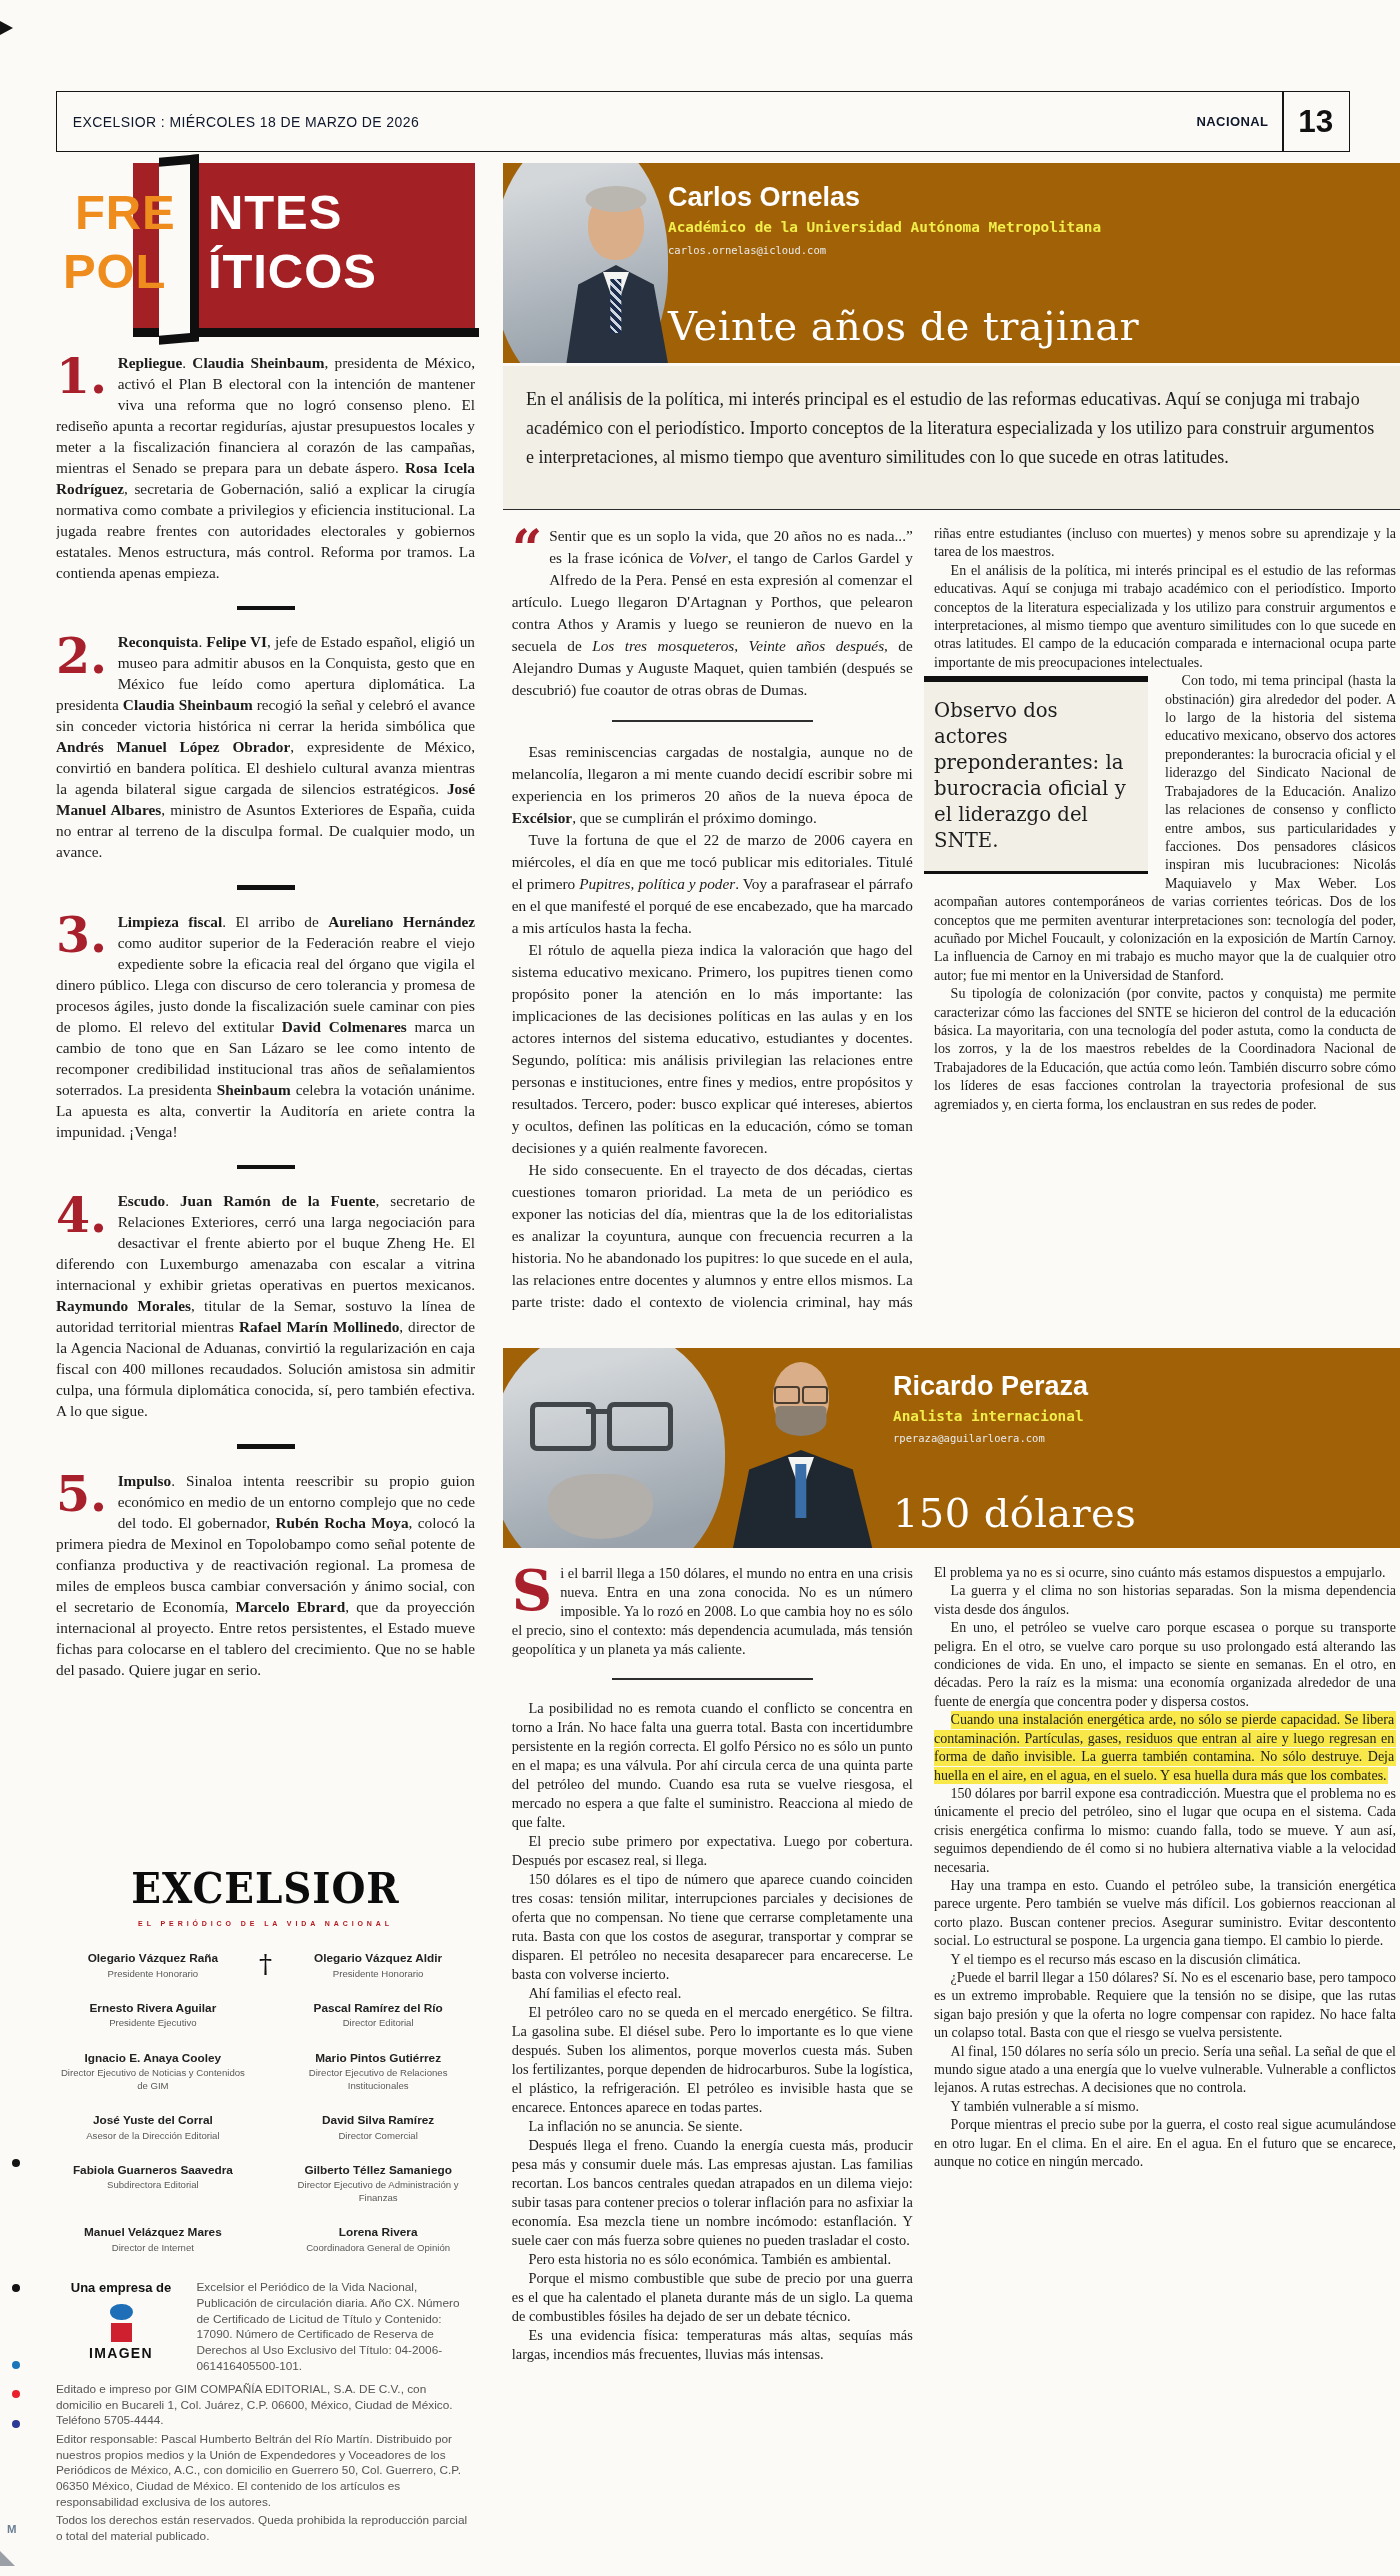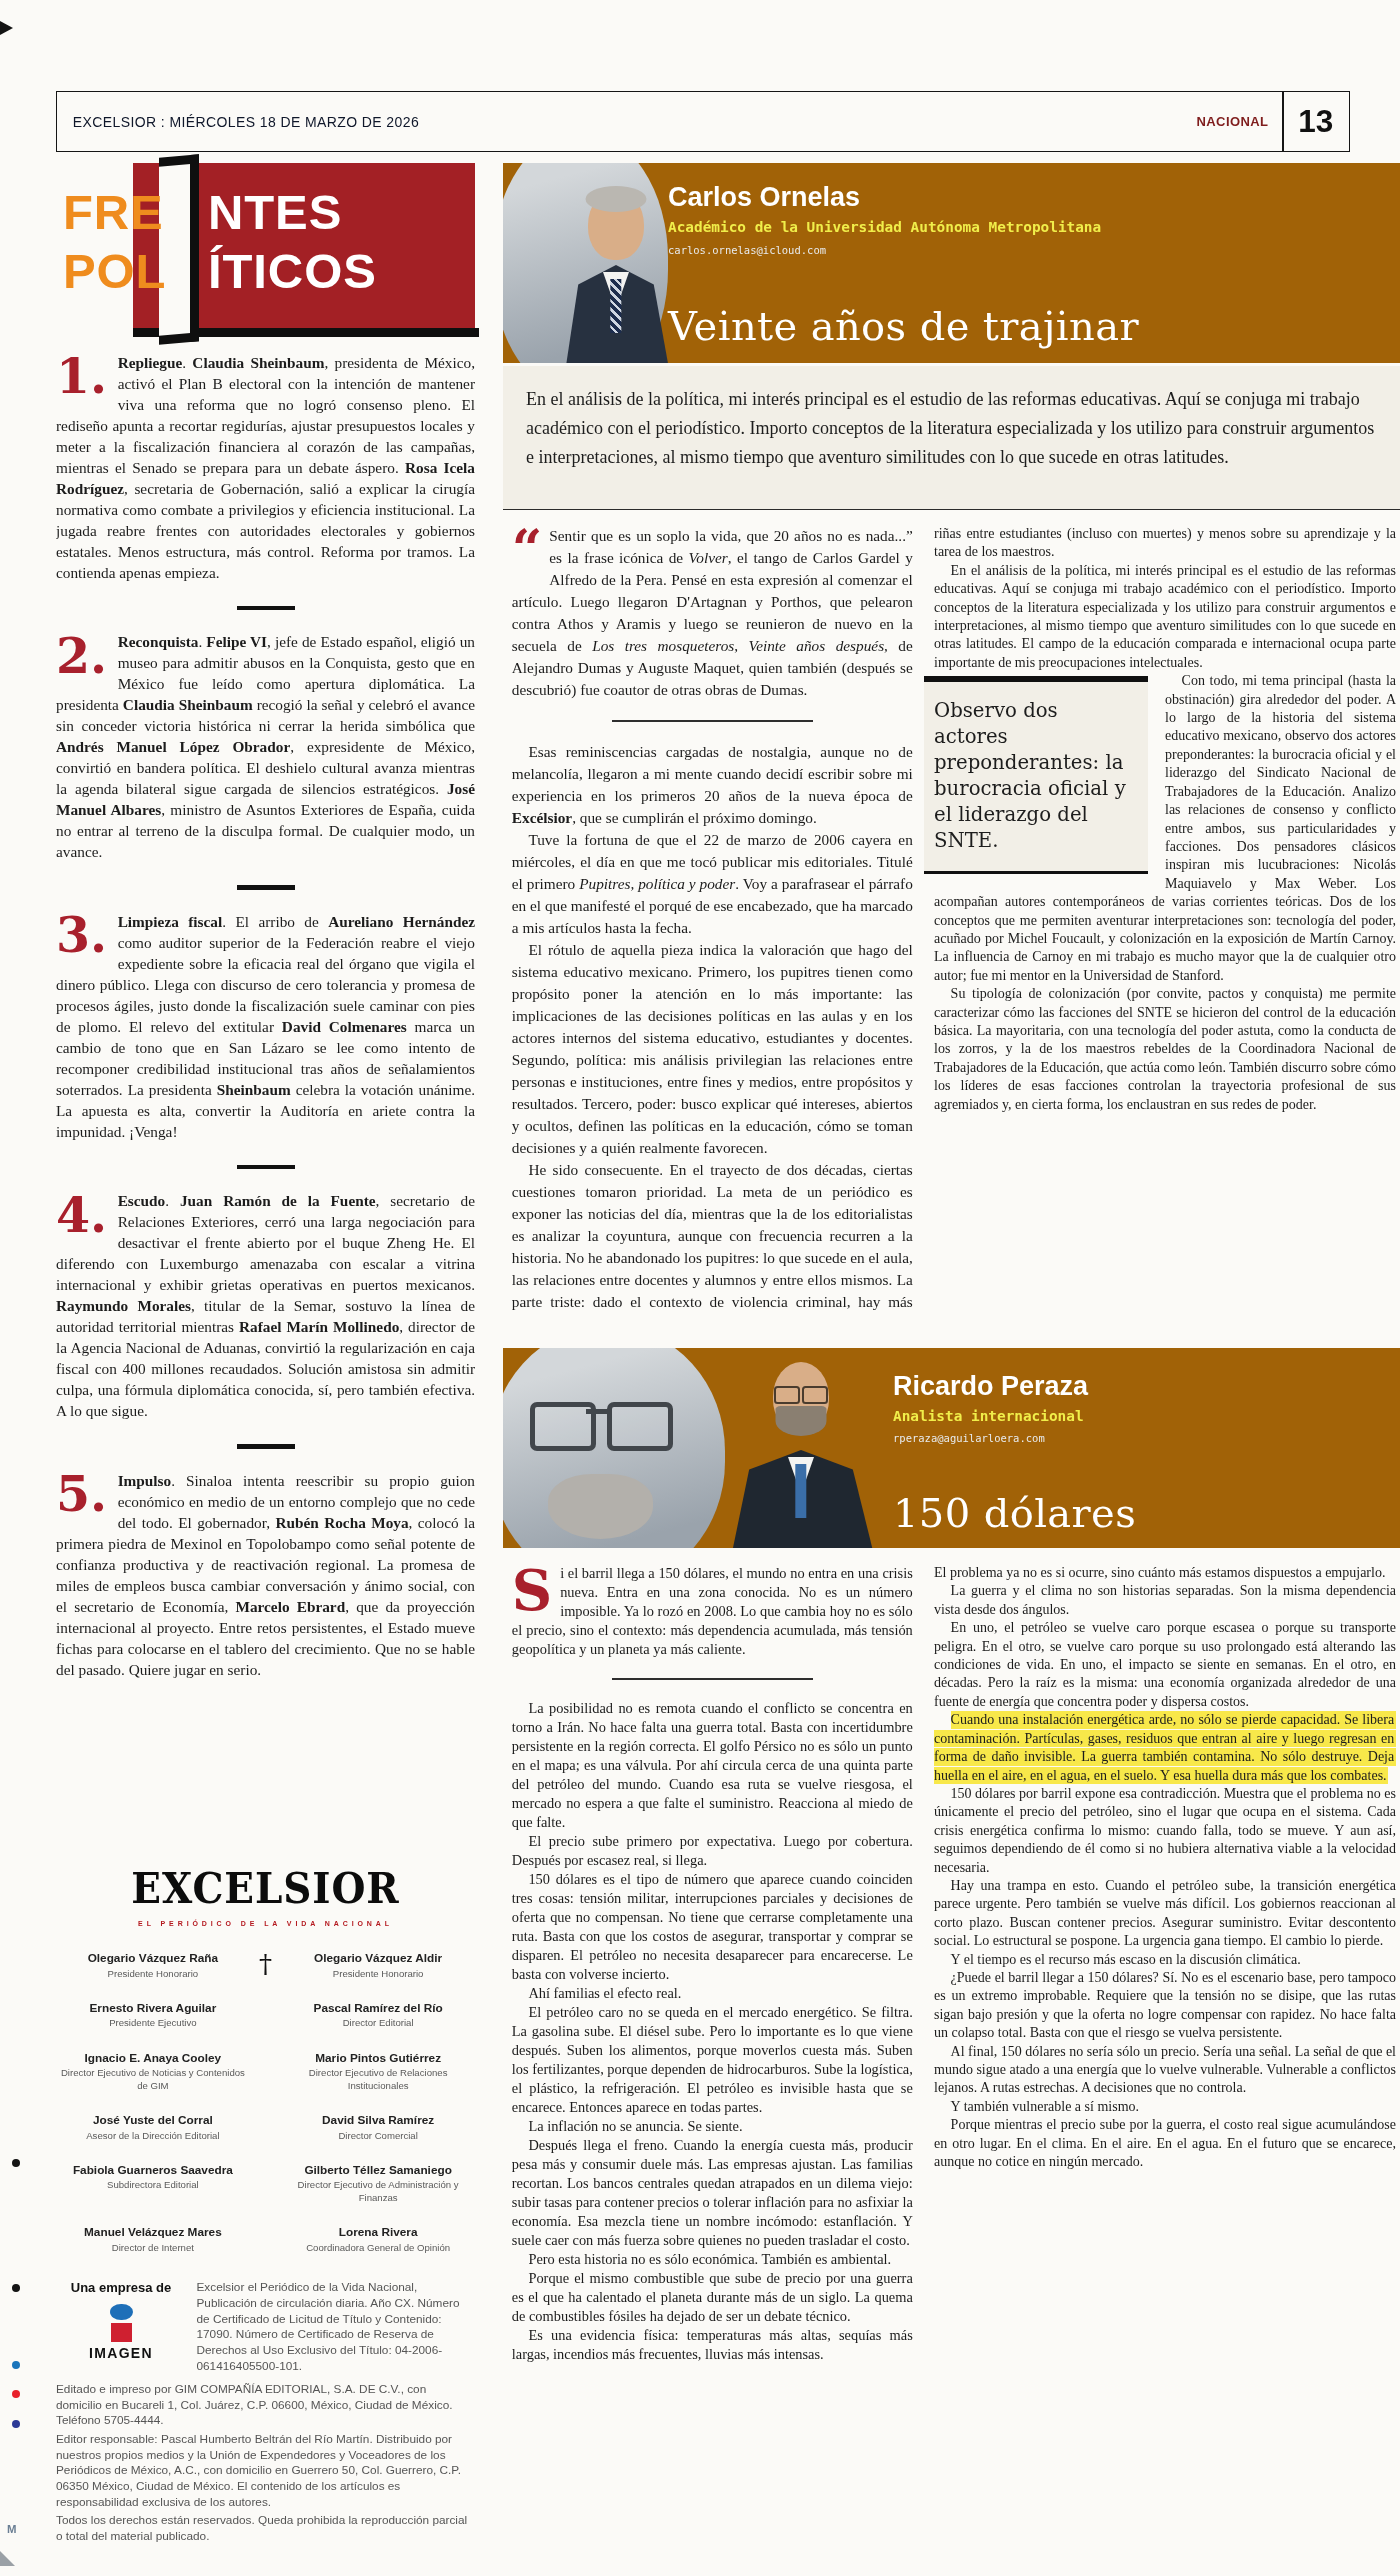--- a/index.html
+++ b/index.html
@@ -17,33 +17,33 @@
   .mk-m{position:absolute;left:7px;top:2523px;font-family:"Liberation Sans",sans-serif;
         font-weight:bold;font-size:11.4px;color:#6b7f94;}
   .mk-bl{position:absolute;left:0;top:2551px;width:0;height:0;
          border-left:15.8px solid #9aa0a6;border-top:15.8px solid transparent;}
 
   
   .topbar{position:absolute;left:56px;top:91px;width:1294px;height:61px;border:1.8px solid #151515;
           display:flex;align-items:center;padding:0 15.8px;box-sizing:border-box;background:#fbfaf7;}
   .tb-left{font-family:"Liberation Sans",sans-serif;font-size:14px;color:#0f172a;letter-spacing:0.4px;}
   .tb-section{margin-left:auto;font-family:"Liberation Sans",sans-serif;font-weight:bold;font-size:13px;
-          color:#7f1d1d;letter-spacing:0.4px;margin-right:14px;}
+          color:#0f172a;letter-spacing:0.4px;margin-right:14px;}
   .tb-divider{align-self:stretch;width:1.8px;background:#151515;margin-right:14px;}
   .tb-page{font-family:"Liberation Sans",sans-serif;font-size:31.5px;font-weight:bold;color:#111;}
 
   
   .fp-logo{position:absolute;left:56px;top:163px;width:419px;height:186px;}
   .fp-red{position:absolute;left:77px;top:0;right:0;height:166px;background:#a32025;}
   .fp-shadow{position:absolute;left:77px;top:165px;right:-3.5px;height:8.8px;background:#0f0f0f;}
   .fp-door{position:absolute;left:103px;top:-7px;width:40px;height:187px;background:#fbfaf7;
            border:9.6px solid #0f0f0f;border-left:none;transform:skewY(-5deg);z-index:2;box-sizing:border-box;}
   .fp-t{position:absolute;z-index:3;font-family:"Liberation Sans",sans-serif;font-weight:bold;
         font-size:49px;line-height:1;letter-spacing:0.9px;}
-  #fre{left:7px;top:24.5px;color:#ef8c1e;}   #ntes{left:152px;top:24.5px;color:#fff;}
+  #fre{left:19px;top:24.5px;color:#ef8c1e;}   #ntes{left:152px;top:24.5px;color:#fff;}
   #pol{left:7px;top:84px;color:#ef8c1e;}   #iticos{left:152px;top:84px;color:#fff;}
 
   
   .fp-items{position:absolute;left:56px;top:352px;width:419px;height:1496px;overflow:hidden;
             font-size:15.3px;line-height:21px;text-align:justify;color:#1c1c1c;}
   .fp-num{float:left;font-family:"DejaVu Serif",serif;font-weight:bold;font-size:49px;line-height:40px;
           color:#a8202c;margin:4.4px 10.5px 0 0;}
   .fp-text{margin:0;}
   .fp-div{width:58px;height:4.4px;background:#111;margin:23px auto 21px;}
 

